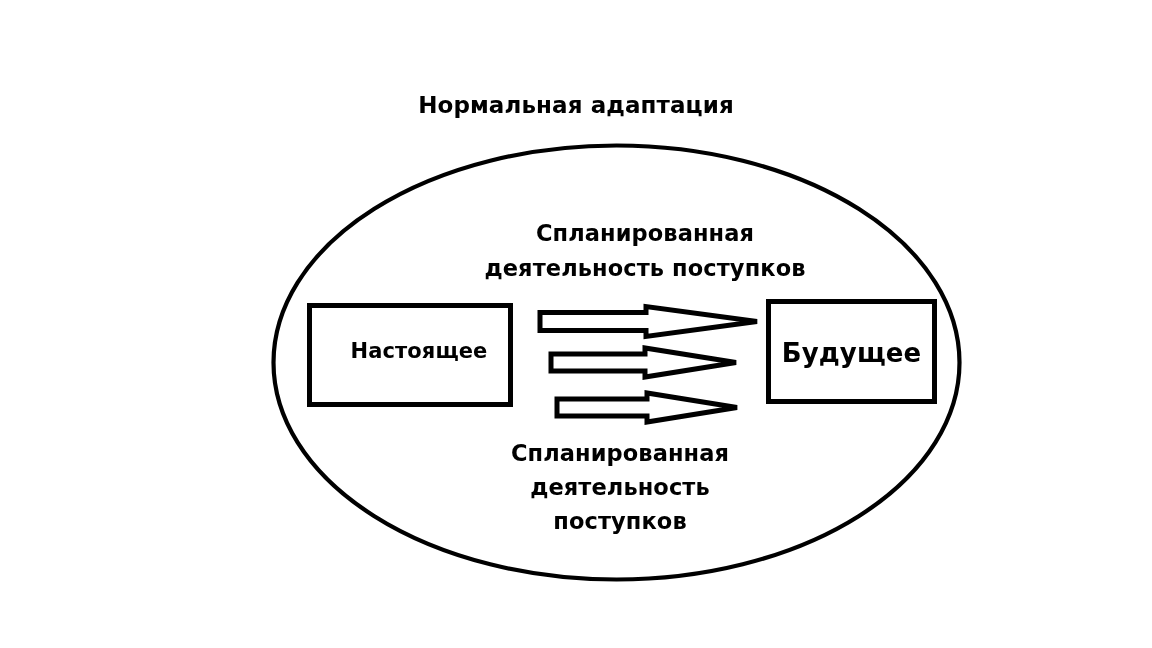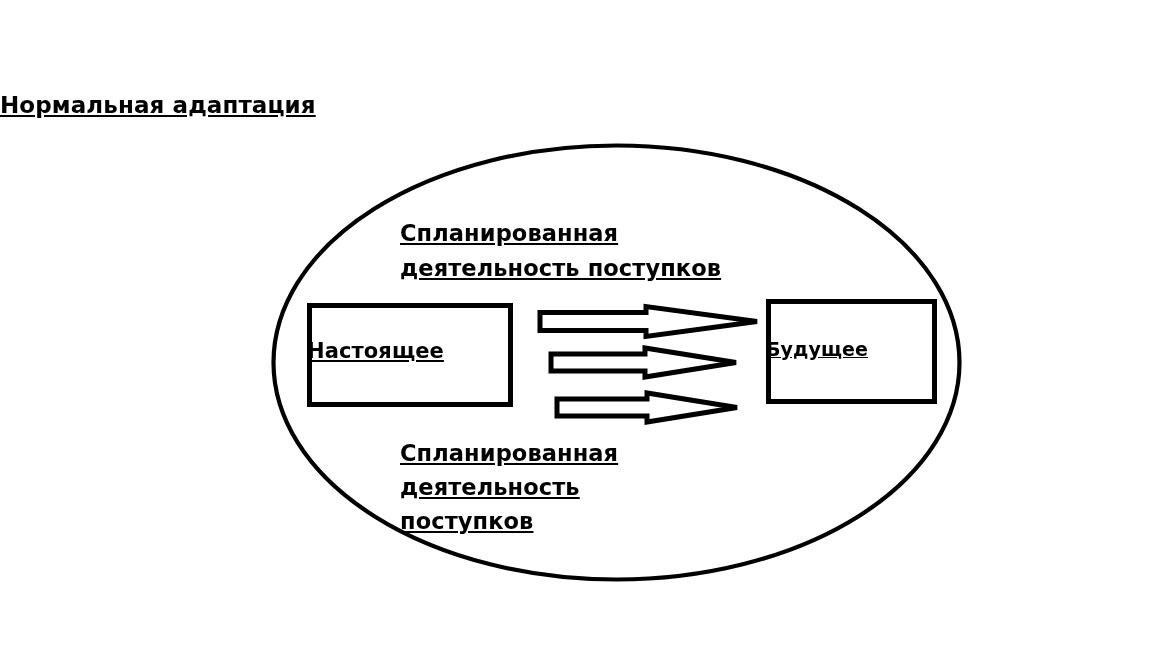--- a/index.html
+++ b/index.html
@@ -23,25 +23,24 @@
     position: absolute;
     top: 0;
     left: 0;
     width: 1152px;
     height: 648px;
   }
   .txt {
     position: absolute;
     color: #000000;
     font-weight: bold;
-    text-align: left;
+    text-align: center;
     white-space: pre-line;
     line-height: 1.30;
     letter-spacing: 0.1px;
-    text-decoration: underline;
   }
   #title-text {
     left: 0;
     top: 92px;
     width: 1152px;
     font-size: 23px;
     line-height: 1.2;
   }
   #upper-flow-label {
     left: 400px;
@@ -60,21 +59,21 @@
   #present-box-label {
     left: 307px;
     top: 338px;
     width: 224px;
     font-size: 21px;
   }
   #future-box-label {
     left: 766px;
     top: 337px;
     width: 171px;
-    font-size: 19px;
+    font-size: 26px;
   }
 </style>
 </head>
 <body>
 
 <div id="canvas">
 
   <svg class="diagram-svg" viewBox="0 0 1152 648" xmlns="http://www.w3.org/2000/svg">
 
     <ellipse cx="616.5" cy="362.5" rx="343" ry="217" fill="none" stroke="#000000" stroke-width="4.2"></ellipse>

